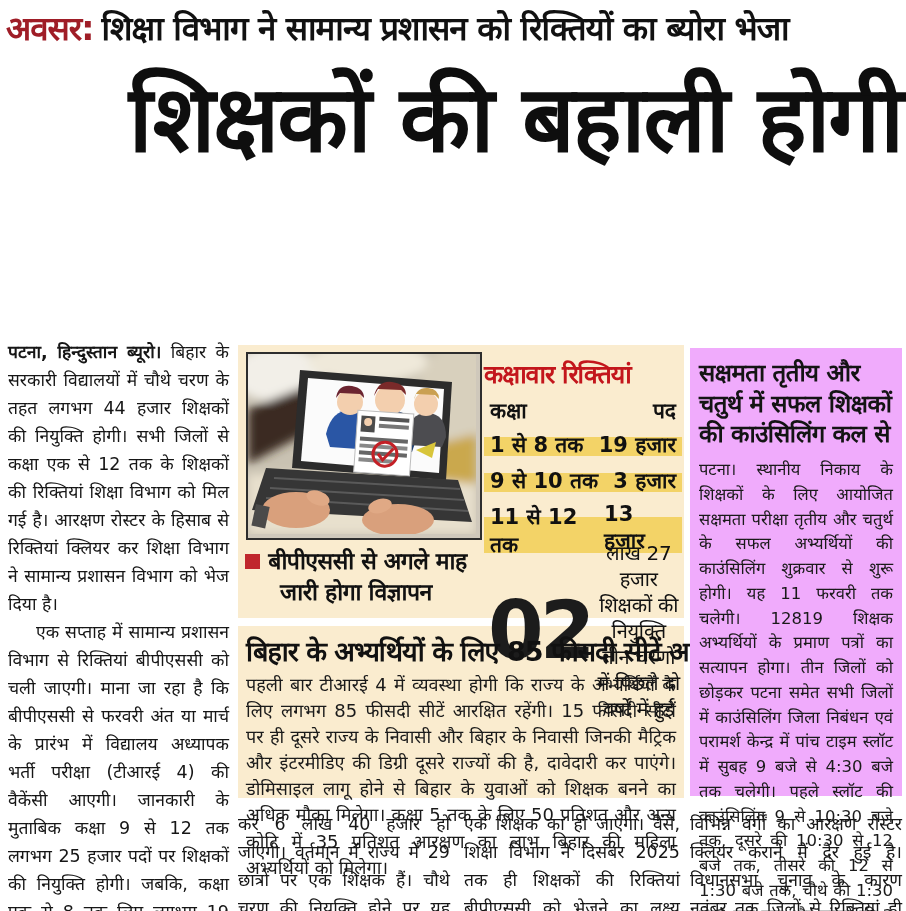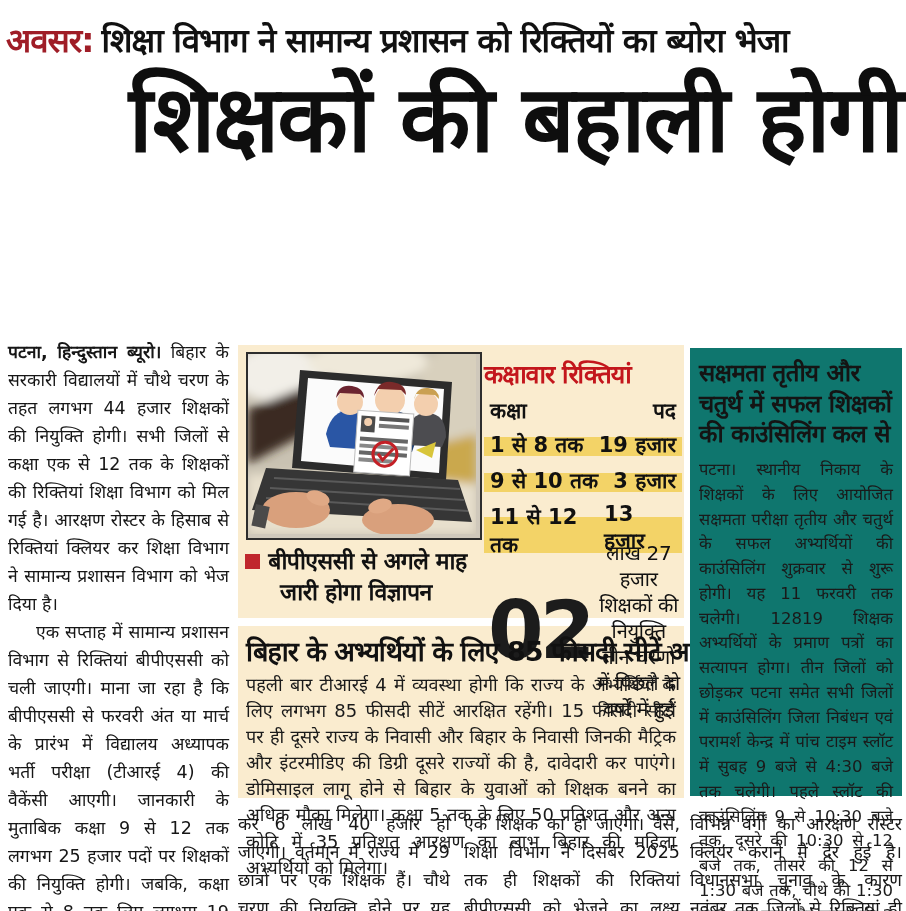--- a/index.html
+++ b/index.html
@@ -1,21 +1,21 @@
 <!DOCTYPE html>
 <html><head>
 <meta charset="utf-8">
 <style>
   html,body{margin:0;padding:0;background:#ffffff;}
   #clip{
     position:relative;width:906px;height:911px;background:#ffffff;overflow:hidden;
     font-family:"DejaVu Sans","Liberation Sans",sans-serif;color:#111;
   }
   
-  .kicker{position:absolute;top:14px;left:6px;width:894px;height:54px;
+  .kicker{position:absolute;top:2px;left:6px;width:894px;height:54px;
     font-size:33px;font-weight:bold;letter-spacing:-1px;white-space:nowrap;line-height:54px;}
   .kicker .lbl{color:#9f1d27;margin-right:8px;}
   
   .headline{position:absolute;top:56px;left:4px;width:898px;text-align:left;
     font-weight:900;color:#0e0e0e;letter-spacing:-2px;}
   .headline .l1{font-size:92px;line-height:132px;white-space:nowrap;}
   .headline .l2{font-size:92px;line-height:128px;white-space:nowrap;text-align:right;}
   
   .body-txt{font-size:17.5px;line-height:1.6;text-align:justify;color:#161616;}
   .leftcol{position:absolute;top:338px;left:8px;width:221px;}
@@ -42,21 +42,21 @@
   .stat .txt{font-size:20px;font-weight:normal;line-height:1.3;margin-left:4px;letter-spacing:-0.3px;}
   
   .res-h{position:absolute;top:632px;left:246px;width:432px;font-size:27px;font-weight:900;letter-spacing:-1px;white-space:nowrap;}
   .res-b{position:absolute;top:672px;left:246px;width:430px;font-size:18px;line-height:1.45;text-align:justify;color:#1a1a1a;}
   
   .botcol{position:absolute;top:810px;font-size:17.5px;line-height:1.6;text-align:justify;color:#161616;}
   .bc1{left:238px;width:212px;}
   .bc2{left:464px;width:216px;}
   .bc3{left:690px;width:212px;}
   
-  .rightcol{position:absolute;top:348px;left:690px;width:212px;height:448px;background:#0f766e;box-sizing:border-box;padding:10px 9px;}
+  .rightcol{position:absolute;top:348px;left:690px;width:212px;height:448px;background:#f0abfc;box-sizing:border-box;padding:10px 9px;}
   .rightcol .rh{font-size:24px;font-weight:900;line-height:1.28;letter-spacing:-0.5px;color:#141414;margin-bottom:8px;}
   .rightcol .rb{font-size:16.5px;line-height:1.5;text-align:justify;color:#1a1a1a;}
 </style>
 </head>
 <body>
 
 <div id="clip">
 
   <div class="kicker">
     <span class="lbl">अवसर:</span><span>शिक्षा विभाग ने सामान्य प्रशासन को रिक्तियों का ब्योरा भेजा</span>

